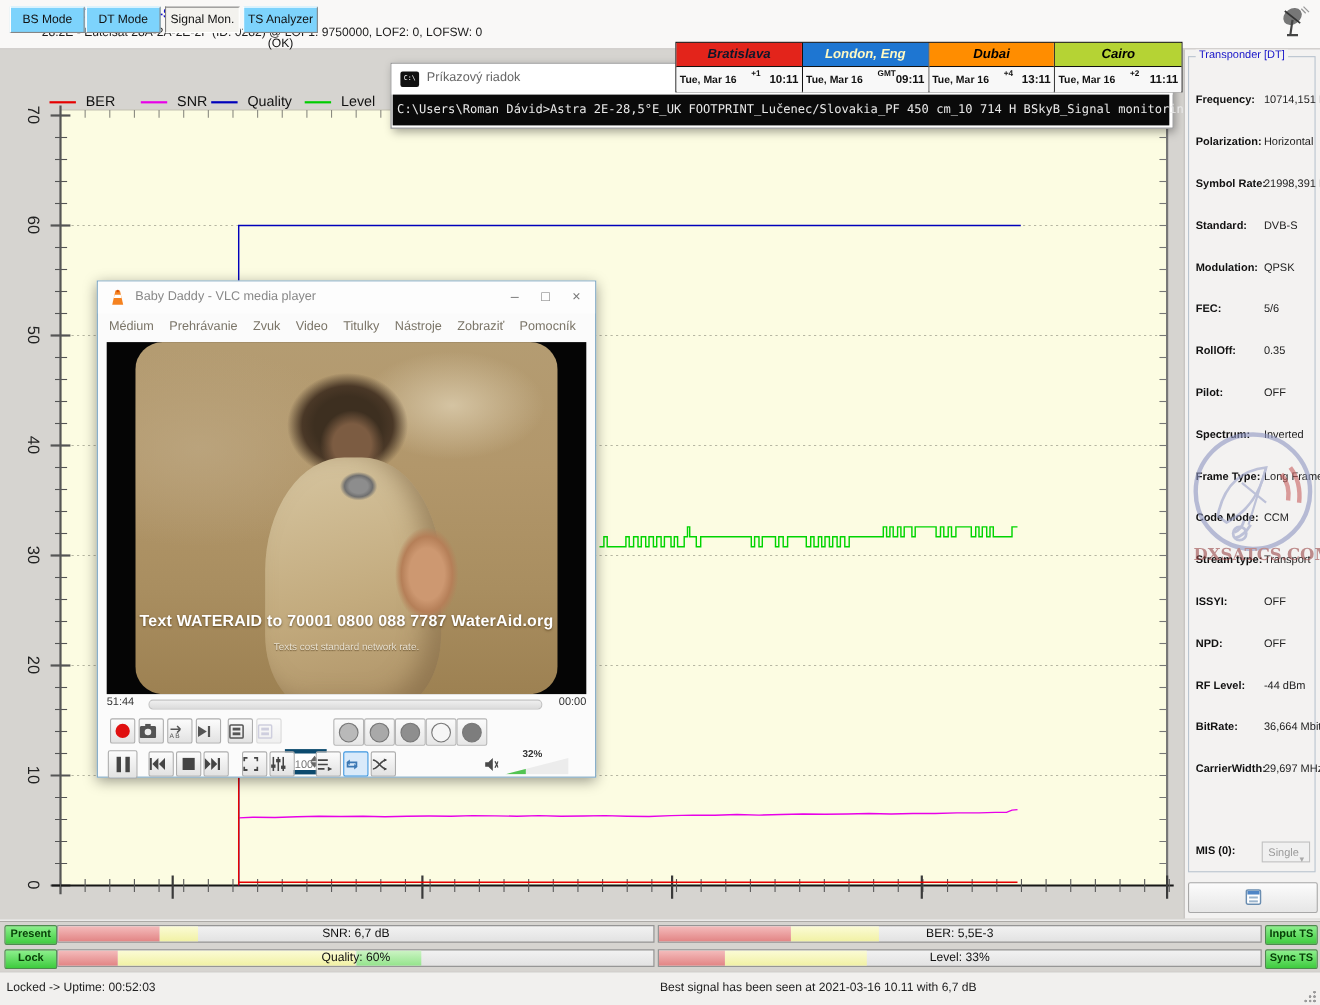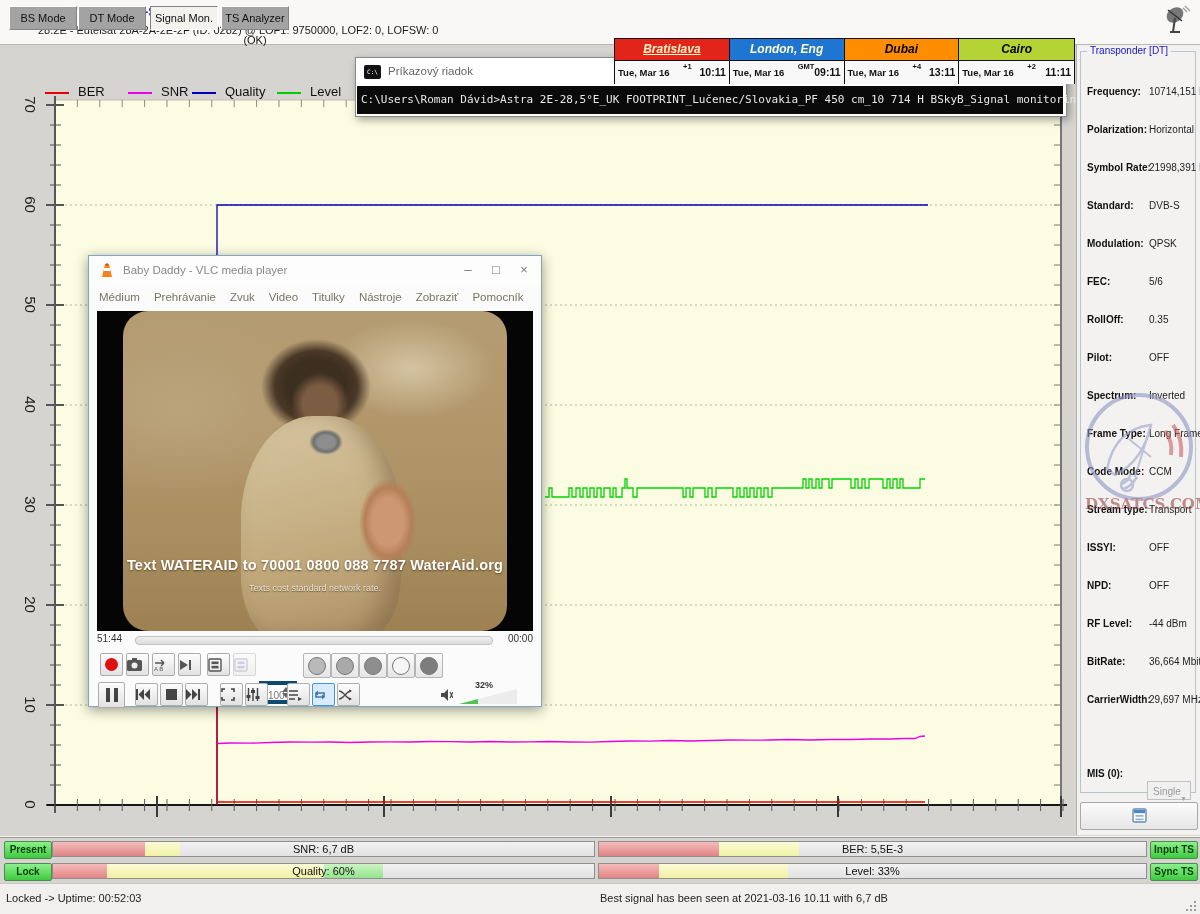--- a/index.html
+++ b/index.html
@@ -6,21 +6,21 @@
   #stage{position:relative;width:1200px;height:914px;background:#d6d4d0;overflow:hidden;margin:0 auto;}
   .abs{position:absolute;}
   
   #header{left:0;top:0;width:1200px;height:44px;background:#f9f8f7;border-bottom:1px solid #b9b7b3;}
   #app-title{left:28px;top:5px;font-size:12.5px;font-weight:bold;color:#1512c8;}
   #app-subtitle{left:38px;top:24px;font-size:11px;color:#1c1c1c;}
   #sat-logo{left:1158px;top:4px;}
   
   #tabbar{left:0;top:45px;width:1076px;height:33px;background:#d6d4d0;}
   .tab{top:6px;height:22px;line-height:22px;text-align:center;font-size:11px;color:#111;
-       background:#a3a3a3;border:1px solid #858585;border-top-color:#fff;border-left-color:#fff;cursor:default;}
+       background:#7dd3fc;border:1px solid #858585;border-top-color:#fff;border-left-color:#fff;cursor:default;}
   .tab.active{background:#f3f2ee;border:1px solid #fff;border-top-color:#808080;border-left-color:#808080;}
   
   .leg-dash{display:inline-block;width:24px;height:0;border-top:2px solid red;vertical-align:middle;margin-right:9px;}
   .leg-item{position:absolute;top:84px;font-size:13px;color:#111;}
   
   #plot-bg{left:55px;top:100px;width:1006px;height:705px;background:#fcfce2;}
   .ylabel{position:absolute;left:18px;width:24px;text-align:center;font-size:15px;color:#222;
           transform:rotate(90deg);transform-origin:center;}
   
   #cmd-win{left:355px;top:57px;width:710px;height:58px;background:#fff;border:1px solid #8a8a8a;box-shadow:2px 3px 8px rgba(0,0,0,.35);}
@@ -67,21 +67,21 @@
   #vol-fill{position:absolute;left:0;top:0;bottom:0;width:32%;background:#52c452;}
   
   #sidebar{left:1076px;top:45px;width:124px;height:790px;background:#f3f2f1;border-left:1px solid #b5b3af;box-sizing:border-box;}
   #tp-box{left:3px;top:6px;width:116px;height:742px;border:1px solid #b9c4cf;box-sizing:border-box;}
   #tp-title{left:6px;top:-7px;background:#f3f2f1;padding:0 3px;font-size:10px;color:#1512c8;}
   #tp-fields{left:0;top:24px;width:114px;}
   .tp-row{position:relative;height:38px;}
   .tp-label{position:absolute;left:6px;top:10px;font-size:10px;font-weight:bold;color:#111;}
   .tp-value{position:absolute;left:68px;top:10px;font-size:10px;color:#222;white-space:nowrap;}
   #mis-row{position:relative;height:30px;margin-top:10px;}
-  #mis-select{position:absolute;left:66px;top:3px;width:44px;height:19px;background:#f0f0f0;border:1px solid #c0c0c0;font-size:10px;color:#9a9a9a;line-height:19px;padding-left:5px;box-sizing:border-box;margin-top:16px;}
+  #mis-select{position:absolute;left:66px;top:3px;width:44px;height:19px;background:#f0f0f0;border:1px solid #c0c0c0;font-size:10px;color:#9a9a9a;line-height:19px;padding-left:5px;box-sizing:border-box;}
   #mis-chevron{position:absolute;right:3px;top:7px;font-size:7px;color:#aaa;}
   #watermark{left:0px;top:336px;width:124px;height:150px;opacity:.6;pointer-events:none;}
   #side-btn{left:3px;top:757px;width:116px;height:26px;background:linear-gradient(#fcfcfc,#e6e6e6);border:1px solid #a8a8a8;border-radius:2px;}
   
   #meters{left:0;top:836px;width:1200px;height:46px;background:#d6d4d0;border-top:1px solid #f6f6f6;box-shadow:inset 0 1px 0 #9e9c98;}
   .sig-btn{position:absolute;width:46px;height:16px;background:linear-gradient(#8df08d,#3ecb3e);border:1px solid #4d8a4d;border-radius:2px;font-size:10px;font-weight:bold;color:#073f07;text-align:center;line-height:16px;}
   .meter{position:absolute;height:16px;background:linear-gradient(#f2f2f2,#e2e2e2);border:1px solid #8f8f8f;box-sizing:border-box;overflow:hidden;}
   .meter .seg{position:absolute;top:0;bottom:0;}
   .seg.red{background:linear-gradient(#f4bcbc,#e28484);}
   .seg.yellow{background:linear-gradient(#fbfbd6,#f1f1a4);}
@@ -324,21 +324,21 @@
       <div id="cmd-icon" class="abs">C:\</div>
       <div id="cmd-title" class="abs">Príkazový riadok</div>
     </div>
     <div id="cmd-console" class="abs">
       <div id="cmd-line" class="abs">C:\Users\Roman Dávid&gt;Astra 2E-28,5°E_UK FOOTPRINT_Lučenec/Slovakia_PF 450 cm_10 714 H BSkyB_Signal monitoring_16.3.2021_dxsatcs.com</div>
     </div>
   </div>
 
   <div id="clock-row" class="abs">
       <div class="clock-card">
-        <div class="clock-head" style="background: rgb(227, 36, 27); color: #fef9c3; text-decoration: underline;">Bratislava</div>
+        <div class="clock-head" style="background: rgb(227, 36, 27); color: #0f172a;">Bratislava</div>
         <div class="clock-body">
           <span class="clock-date">Tue, Mar 16</span>
           <span class="clock-tz">+1</span>
           <span class="clock-time">10:11</span>
         </div>
       </div>
       <div class="clock-card">
         <div class="clock-head" style="background: rgb(30, 118, 210); color: #fef9c3;">London, Eng</div>
         <div class="clock-body">
           <span class="clock-date">Tue, Mar 16</span>

